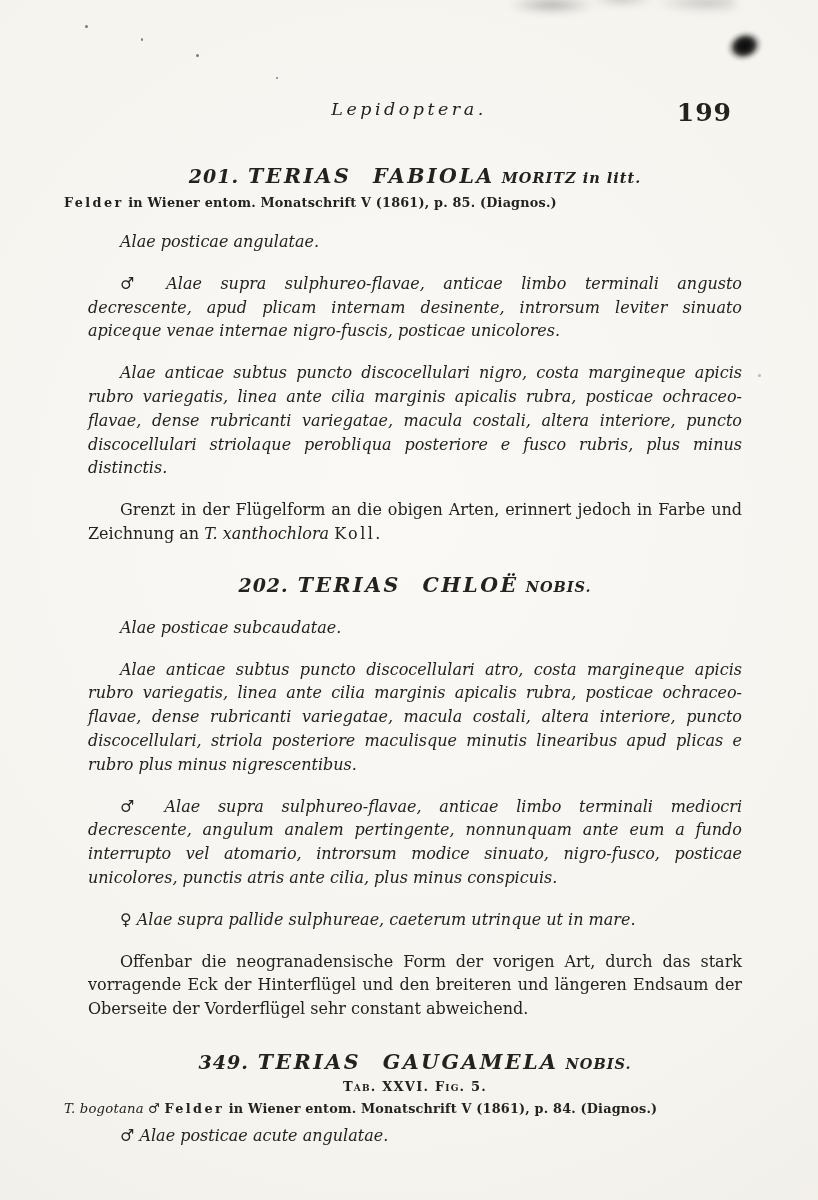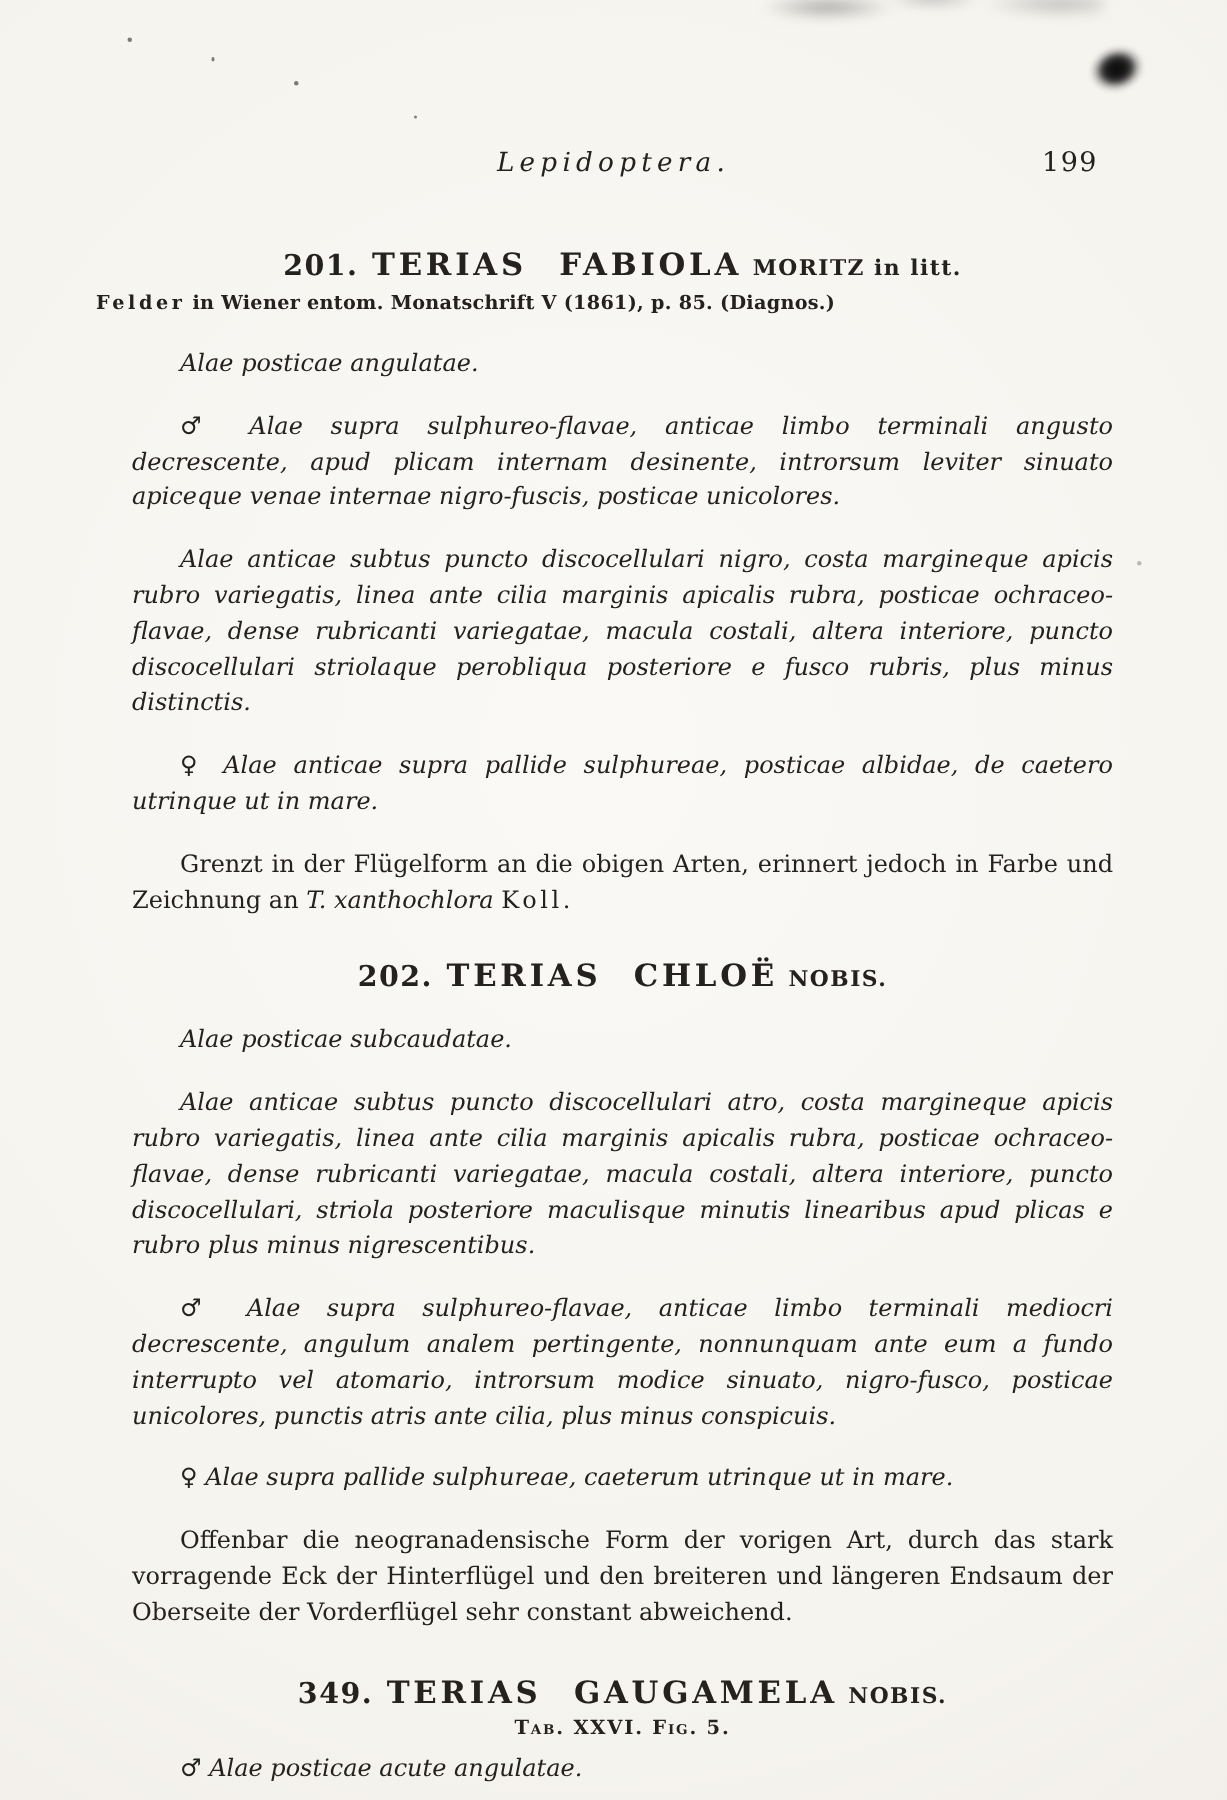--- a/index.html
+++ b/index.html
@@ -42,27 +42,27 @@
   .speck.s5 { left: 758px; top: 374px; width: 3px; height: 3px; opacity:.5; }
 
   
   .running-head { position: absolute; top: 99px; left: 0; right: 0; height: 26px; }
   .running-title {
     text-align: center; font-style: italic;
     font-size: 17.5px; letter-spacing: 3.5px;
   }
   .page-number {
     position: absolute; right: 86px; top: -1px;
-    font-size: 18px; font-weight: normal; letter-spacing: 1px;
+    font-size: 25px; font-weight: bold; letter-spacing: 1px;
   }
 
   
   .content { position: absolute; top: 160px; left: 70px; width: 690px; }
 
-  .species-heading { margin: 0 0 5px 0; text-align: center; font-weight: bold; white-space: nowrap; }
+  .species-heading { margin: 0 0 5px 0; text-align: center; font-weight: bold; white-space: nowrap; font-style: italic; }
   .sp-num  { font-size: 19px; letter-spacing: 1px; margin-right: 9px; }
   .sp-name { font-size: 20.5px; letter-spacing: 2.5px; word-spacing: 12px; }
   .sp-auth { font-size: 14.5px; letter-spacing: 1px; margin-left: 7px; }
 
   .reference {
     margin: 0 0 7px -6px;
     font-size: 12.8px; font-weight: bold; letter-spacing: .2px;
     line-height: 18px;
   }
   .reference .italic-run { font-weight: normal; font-style: italic; font-size: 13.2px; }
@@ -110,37 +110,37 @@
   <main class="content">
 
     <section class="species section-1">
       <h2 class="species-heading">
         <span class="sp-num">201.</span><span class="sp-name">TERIAS FABIOLA</span><span class="sp-auth">MORITZ in litt.</span>
       </h2>
       <p class="reference"><span class="spaced-name">Felder</span><span> in Wiener entom. Monatschrift V (1861), p. 85. (Diagnos.)</span></p>
       <p class="diagnosis">Alae posticae angulatae.</p>
       <p class="diagnosis">♂ Alae supra sulphureo-flavae, anticae limbo terminali angusto decrescente, apud plicam internam desinente, introrsum leviter sinuato apiceque venae internae nigro-fuscis, posticae unicolores.</p>
       <p class="diagnosis">Alae anticae subtus puncto discocellulari nigro, costa margineque apicis rubro variegatis, linea ante cilia marginis apicalis rubra, posticae ochraceo-flavae, dense rubricanti variegatae, macula costali, altera interiore, puncto discocellulari striolaque perobliqua posteriore e fusco rubris, plus minus distinctis.</p>
-      <p class="diagnosis">♀ Alae anticae supra pallide sulphureae, posticae albidae, de caetero utrinque ut in mare.</p>
       <p class="remark"><span>Grenzt in der Flügelform an die obigen Arten, erinnert jedoch in Farbe und Zeichnung an </span><span class="italic-run">T. xanthochlora</span><span> </span><span class="spaced-name">Koll</span><span>.</span></p>
     </section>
 
     <section class="species section-2">
       <h2 class="species-heading">
         <span class="sp-num">202.</span><span class="sp-name">TERIAS CHLOË</span><span class="sp-auth">NOBIS.</span>
       </h2>
       <p class="diagnosis">Alae posticae subcaudatae.</p>
       <p class="diagnosis">Alae anticae subtus puncto discocellulari atro, costa margineque apicis rubro variegatis, linea ante cilia marginis apicalis rubra, posticae ochraceo-flavae, dense rubricanti variegatae, macula costali, altera interiore, puncto discocellulari, striola posteriore maculisque minutis linearibus apud plicas e rubro plus minus nigrescentibus.</p>
       <p class="diagnosis">♂ Alae supra sulphureo-flavae, anticae limbo terminali mediocri decrescente, angulum analem pertingente, nonnunquam ante eum a fundo interrupto vel atomario, introrsum modice sinuato, nigro-fusco, posticae unicolores, punctis atris ante cilia, plus minus conspicuis.</p>
       <p class="diagnosis">♀ Alae supra pallide sulphureae, caeterum utrinque ut in mare.</p>
       <p class="remark"><span>Offenbar die neogranadensische Form der vorigen Art, durch das stark vorragende Eck der Hinterflügel und den breiteren und längeren Endsaum der Oberseite der Vorderflügel sehr constant abweichend.</span><span class="italic-run"></span><span></span><span class="spaced-name"></span><span></span></p>
     </section>
 
     <section class="species section-3">
       <h2 class="species-heading">
         <span class="sp-num">349.</span><span class="sp-name">TERIAS GAUGAMELA</span><span class="sp-auth">NOBIS.</span>
       </h2>
       <p class="plate">Tab. XXVI. Fig. 5.</p>
+      <p class="reference synonym"><span class="italic-run">T. bogotana ♂ </span><span class="spaced-name">Felder</span><span> in Wiener entom. Monatschrift V (1861), p. 84. (Diagnos.)</span></p>
       <p class="diagnosis first-diag">♂ Alae posticae acute angulatae.</p>
     </section>
 
   </main>
 </div>
 
 </body></html>

